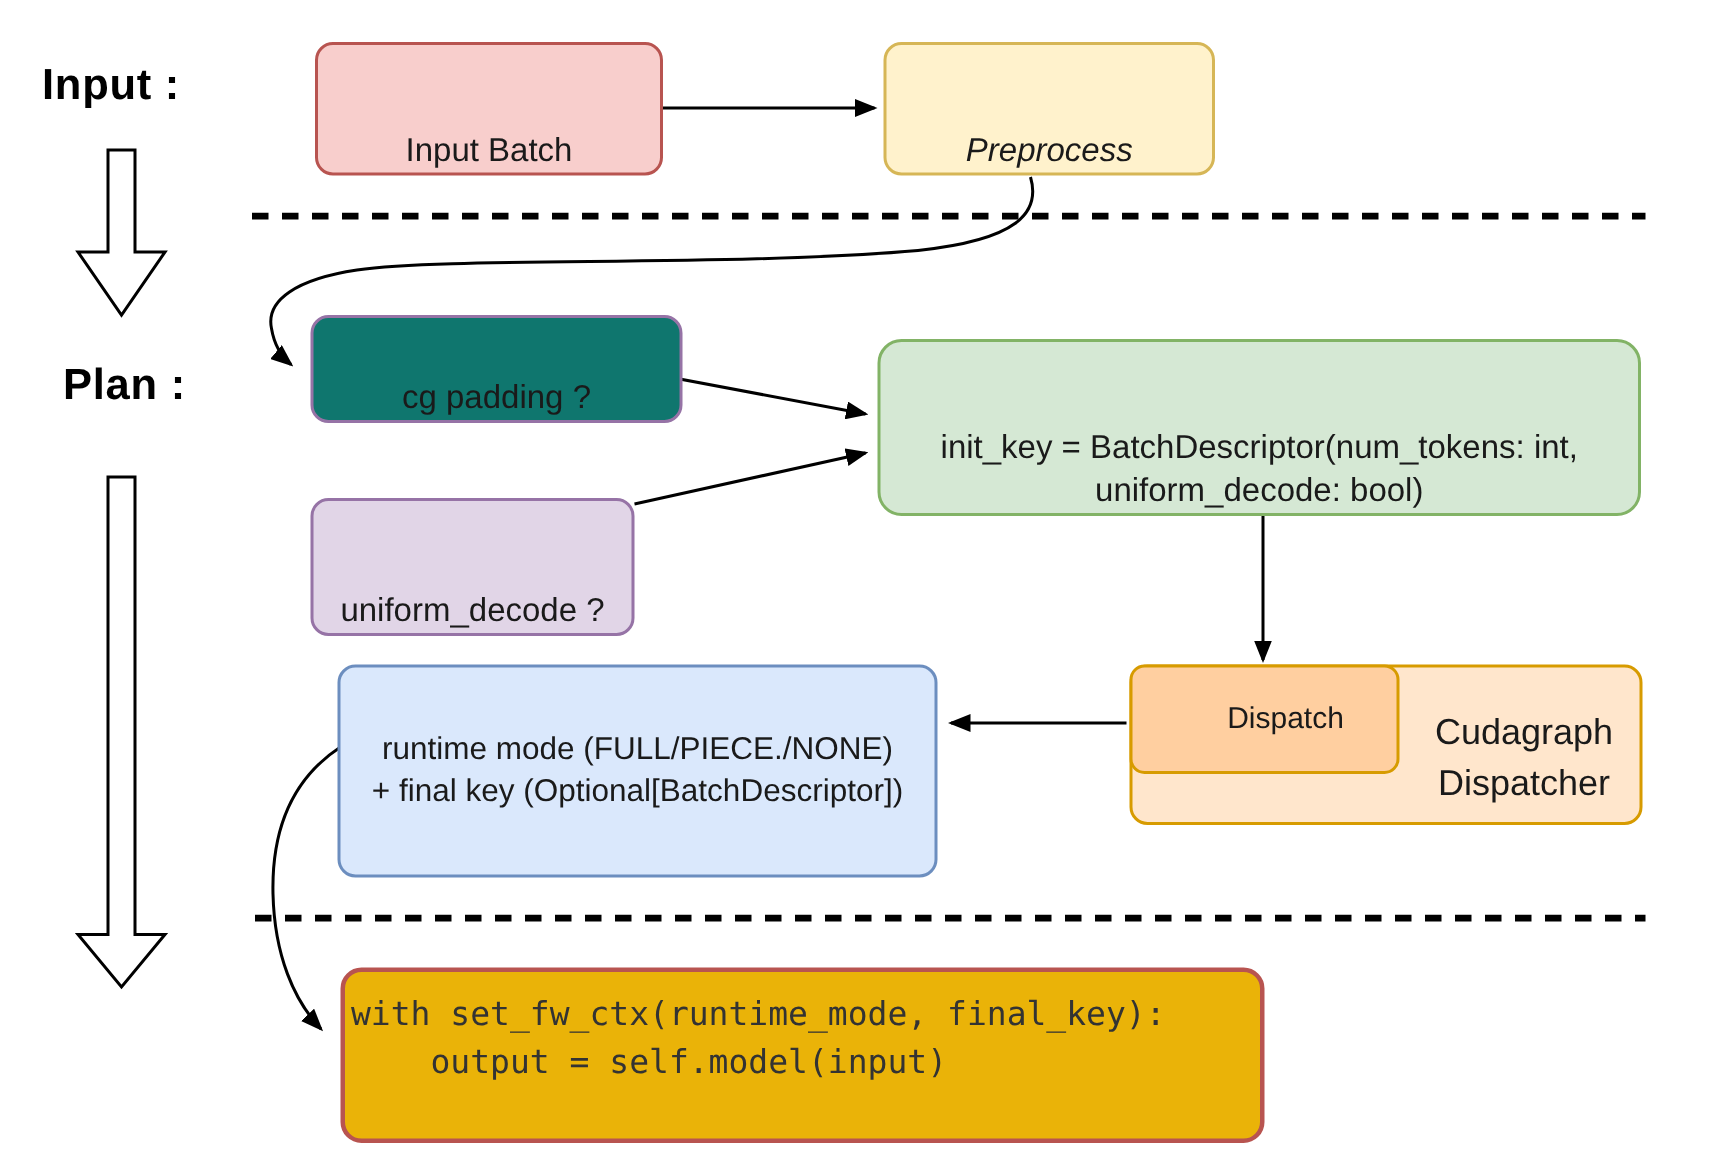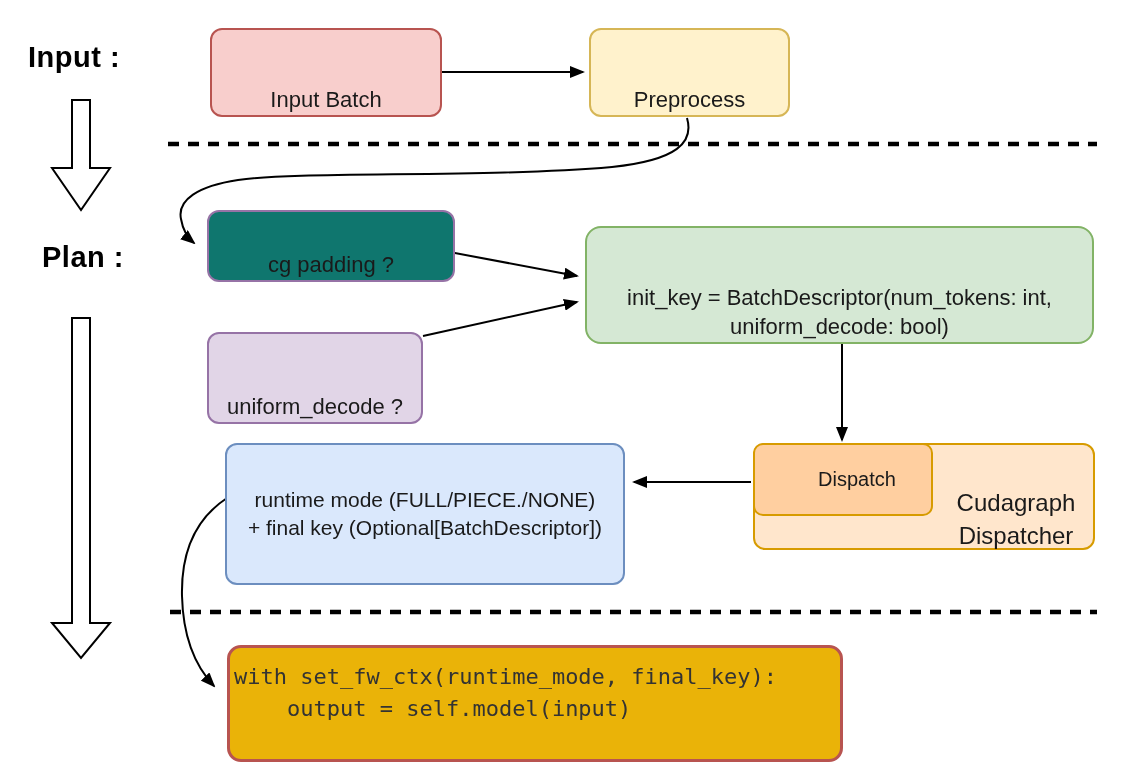--- a/index.html
+++ b/index.html
@@ -30,21 +30,21 @@
   .fs24 { font-size:24px; line-height:1.38; }
   .code-box {
     align-items:flex-start; justify-content:flex-start;
     border-width:3px; border-radius:14px;
     font-family:"DejaVu Sans Mono", "Liberation Mono", monospace;
     font-size:22px; line-height:32px; color:#333333;
     padding:13px 0 0 4px; text-align:left; white-space:pre;
   }
   .dispatcher-label {
     position:absolute; left:180px; top:14px; width:162px; height:93px;
-    display:flex; flex-direction:column; align-items:center; justify-content:flex-end;
+    display:flex; flex-direction:column; align-items:center; justify-content:center;
   }
 </style>
 </head>
 <body>
 
 <div class="stage">
 
   <svg class="overlay" width="1142" height="770" viewBox="0 0 1142 770">
     <defs>
       <marker id="ah" markerUnits="userSpaceOnUse" markerWidth="15" markerHeight="12" refX="13" refY="6" orient="auto">
@@ -67,21 +67,21 @@
     <path class="conn" marker-end="url(#ah)" d="M227,498 C195,519 181,553 182,596 C183,637 196,667 214,686"></path>
   </svg>
 
   <div class="phase-label" style="left:28px; top:41px;">Input :</div>
   <div class="phase-label" style="left:42px; top:241px;">Plan :</div>
 
   <div class="node fs22" style="left: 210px; top: 28px; width: 232px; height: 89px; background: rgb(248, 206, 204); border-color: rgb(184, 84, 80);">
     <span class="ln">Input Batch</span>
   </div>
 
-  <div class="node fs22" style="left: 589px; top: 28px; width: 201px; height: 89px; background: rgb(255, 242, 204); border-color: rgb(214, 182, 86);">
+  <div class="node fs22" style="left: 589px; top: 28px; width: 221px; height: 89px; background: rgb(255, 242, 204); border-color: rgb(214, 182, 86); font-style: italic;">
     <span class="ln">Preprocess</span>
   </div>
 
   <div class="node fs22" style="left: 207px; top: 210px; width: 248px; height: 72px; background: #0f766e; border-color: rgb(150, 115, 166);">
     <span class="ln">cg padding ?</span>
   </div>
 
   <div class="node fs22" style="left: 207px; top: 300px; width: 216px; height: 92px; background: rgb(225, 213, 231); border-color: rgb(150, 115, 166); margin-top: 32px;">
     <span class="ln">uniform_decode ?</span>
   </div>

